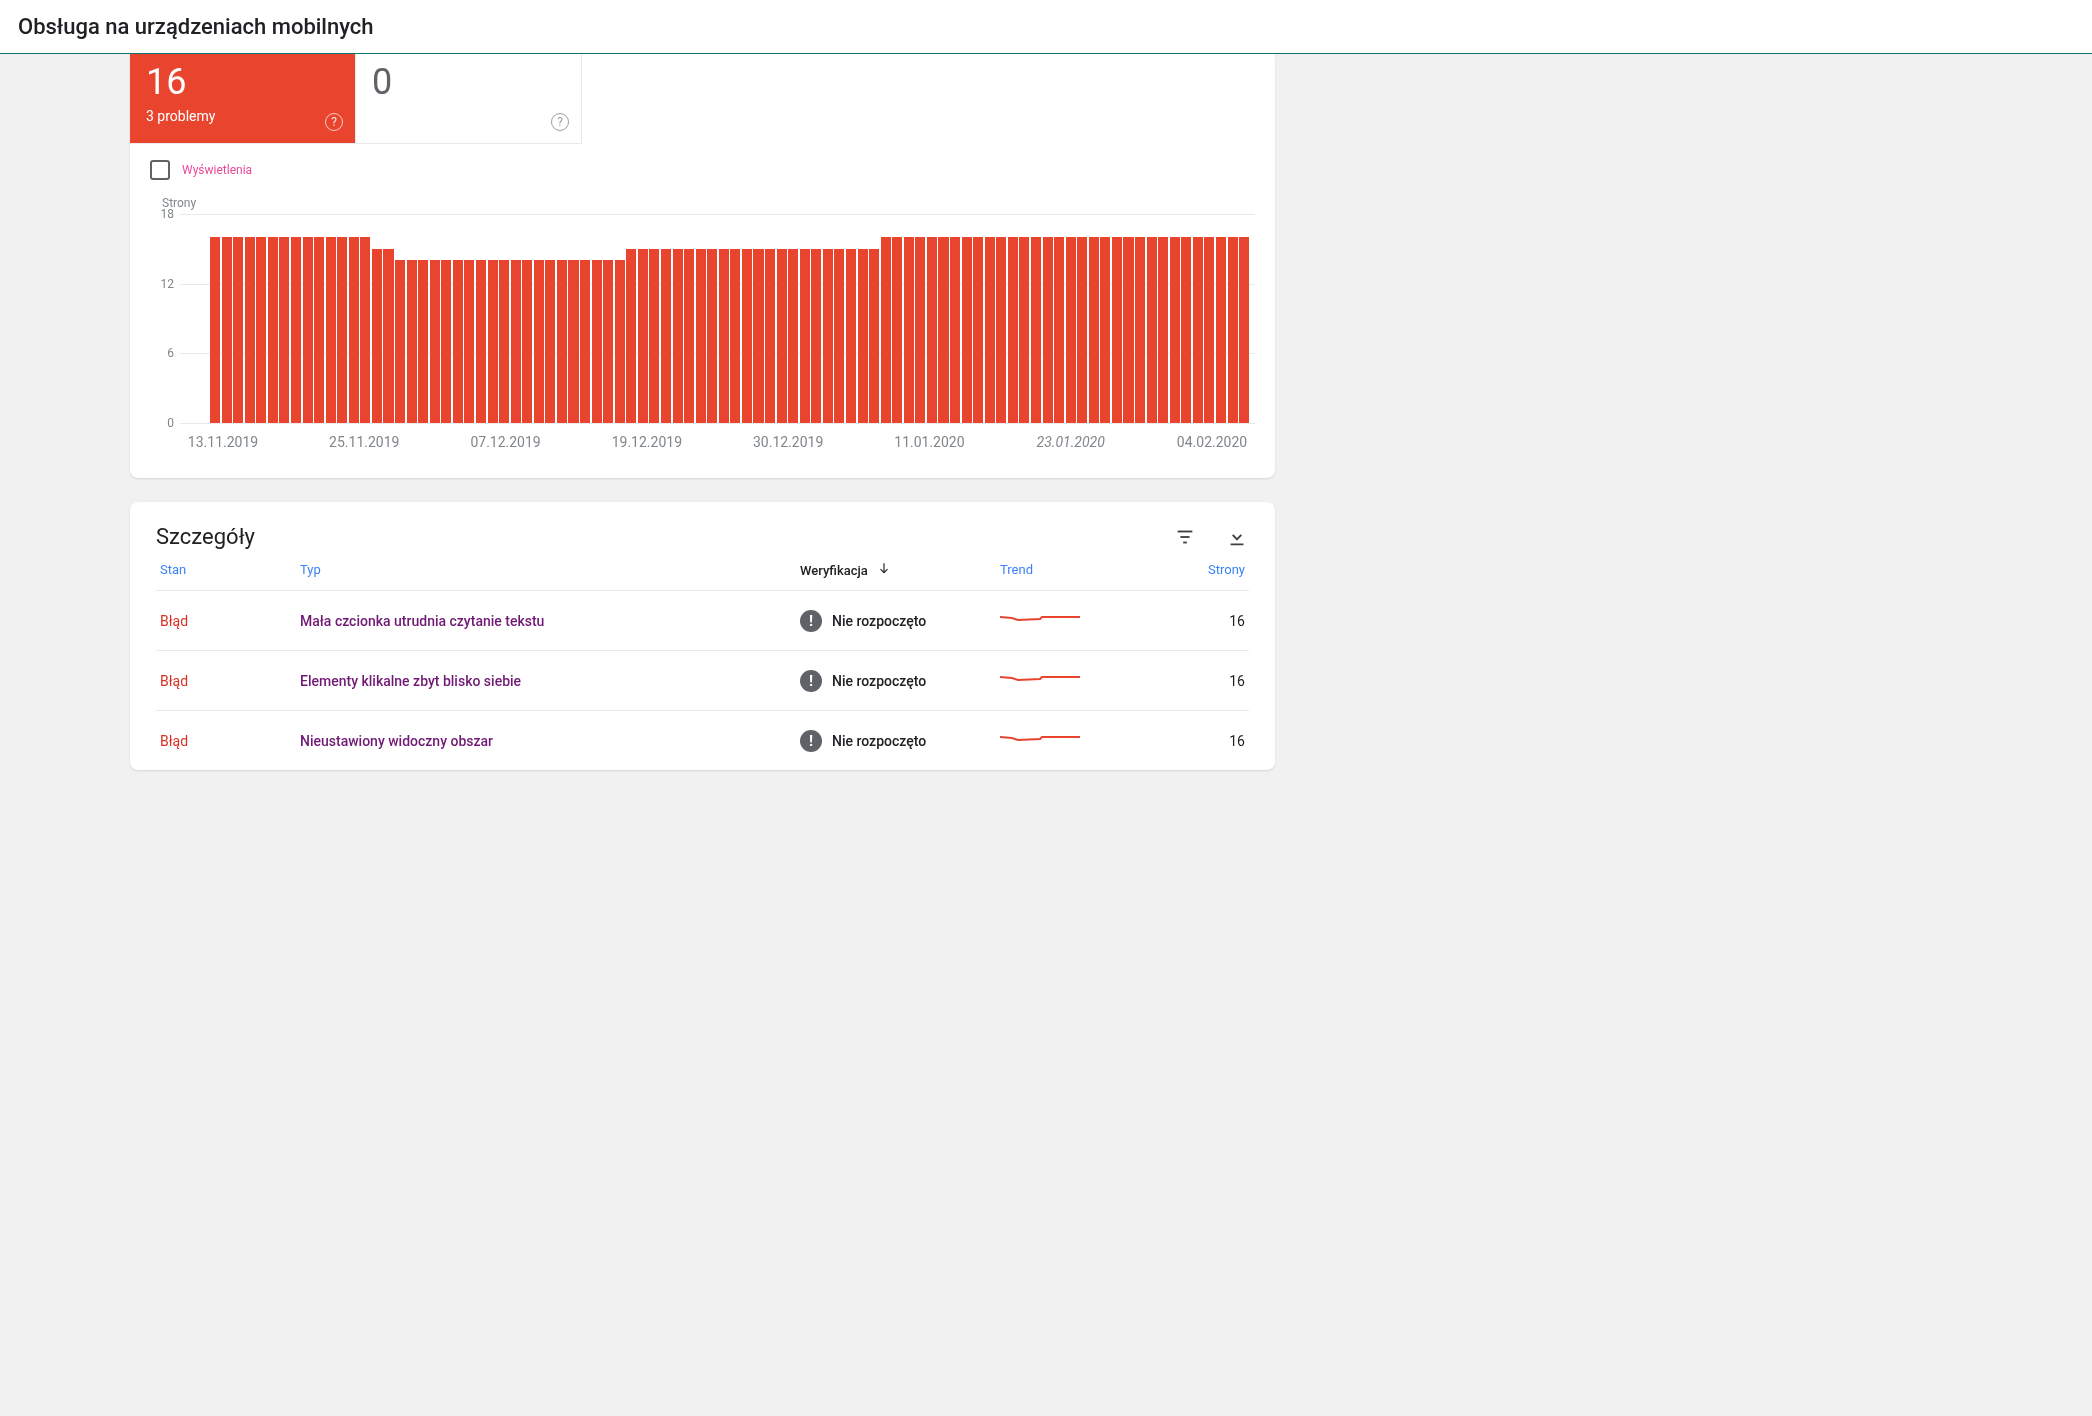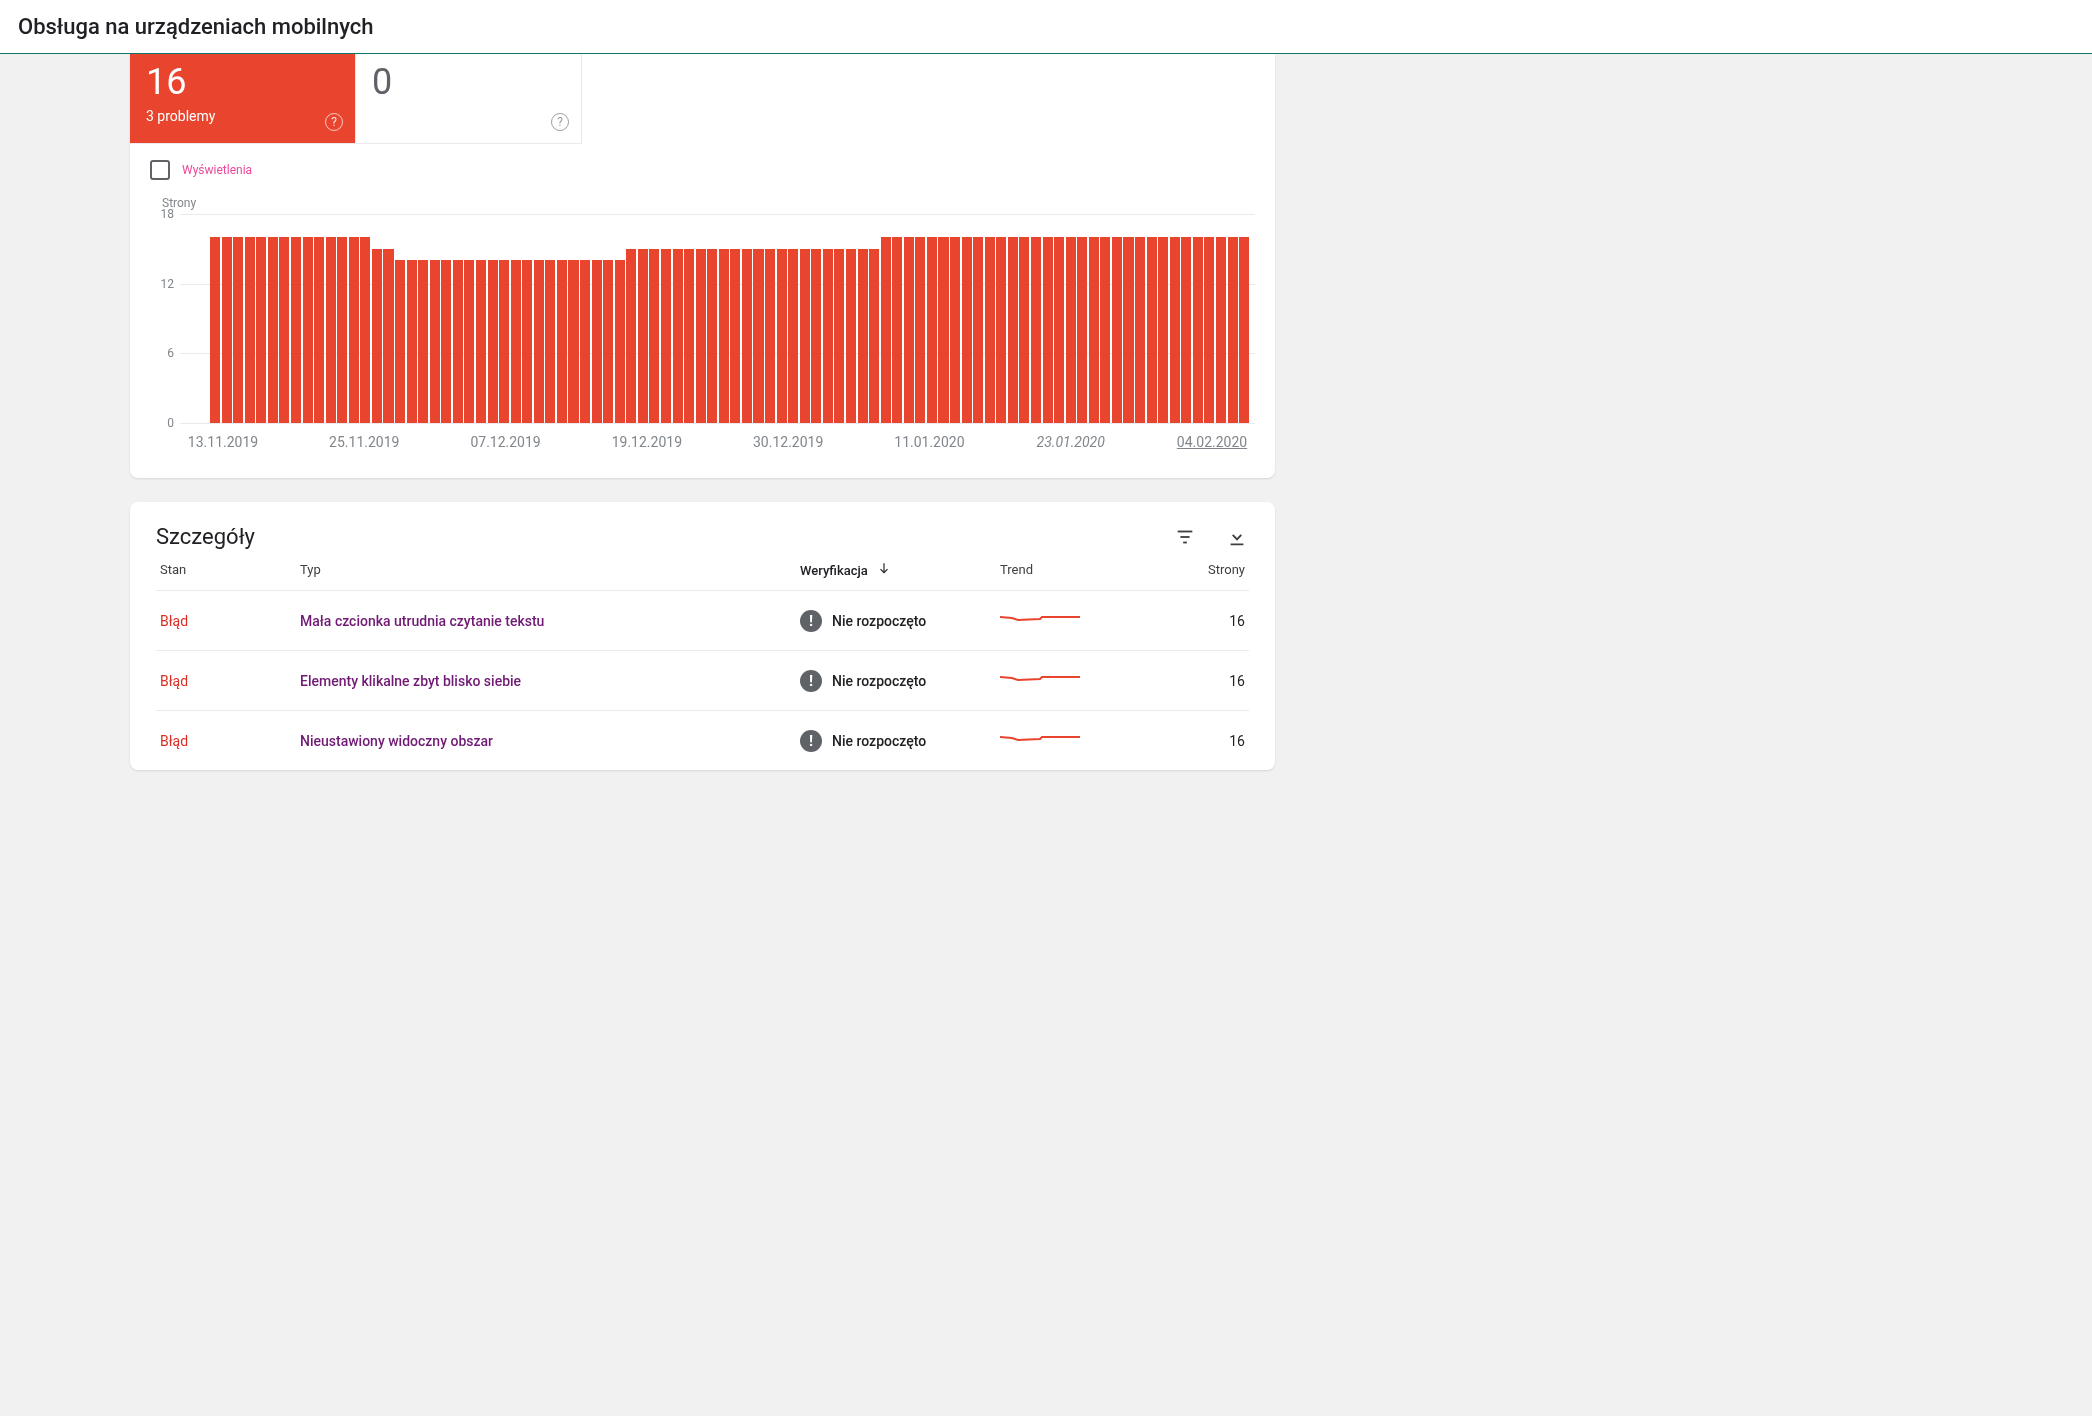--- a/index.html
+++ b/index.html
@@ -162,21 +162,21 @@
     width: 24px; height: 24px;
     display: flex; align-items: center; justify-content: center;
     color: #3c4043;
     cursor: pointer;
   }
 
   .table { width: 100%; border-collapse: collapse; }
   .th {
     text-align: left;
     font-size: 13px;
-    color: #404040;
+    color: #3b82f6;
     font-weight: 400;
     padding: 12px 4px;
   }
   .th.sort { color: #202124; font-weight: 500; }
   .th-right { text-align: right; }
   .row td {
     border-top: 1px solid #e8eaed;
     padding: 18px 4px;
     font-size: 14px;
     vertical-align: middle;
@@ -327,21 +327,21 @@
           </div>
         </div>
       <div class="xaxis" id="xaxis">
           <div class="xtick-label" style="left: 4%;">13.11.2019</div>
           <div class="xtick-label" style="left: 17.1429%;">25.11.2019</div>
           <div class="xtick-label" style="left: 30.2857%;">07.12.2019</div>
           <div class="xtick-label" style="left: 43.4286%;">19.12.2019</div>
           <div class="xtick-label" style="left: 56.5714%;">30.12.2019</div>
           <div class="xtick-label" style="left: 69.7143%;">11.01.2020</div>
           <div class="xtick-label" style="left: 82.8571%; font-style: italic;">23.01.2020</div>
-          <div class="xtick-label" style="left: 96%; text-decoration: underline;">04.02.2020</div>
+          <div class="xtick-label" style="left: 96%;">04.02.2020</div>
         </div>
     </div>
   </div>
 
   <div class="card details-card">
     <div class="details-header">
       <div class="details-title">Szczegóły</div>
       <div class="details-actions">
         <div class="icon-btn">
           <svg width="22" height="22" viewBox="0 0 24 24" fill="none" stroke="currentColor" stroke-width="2">

